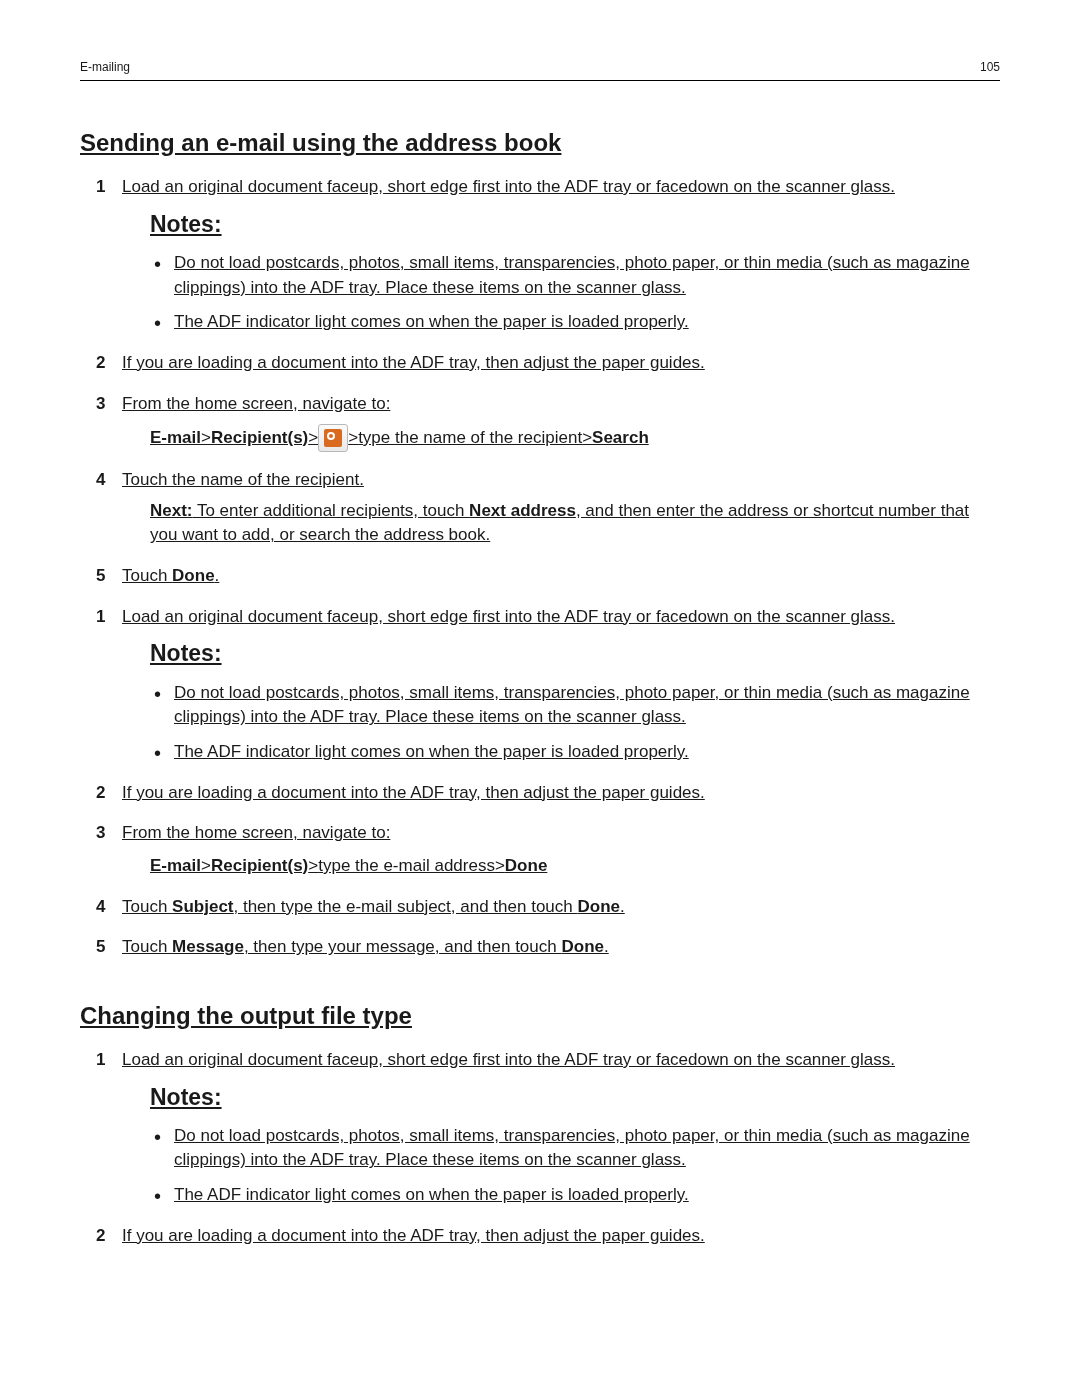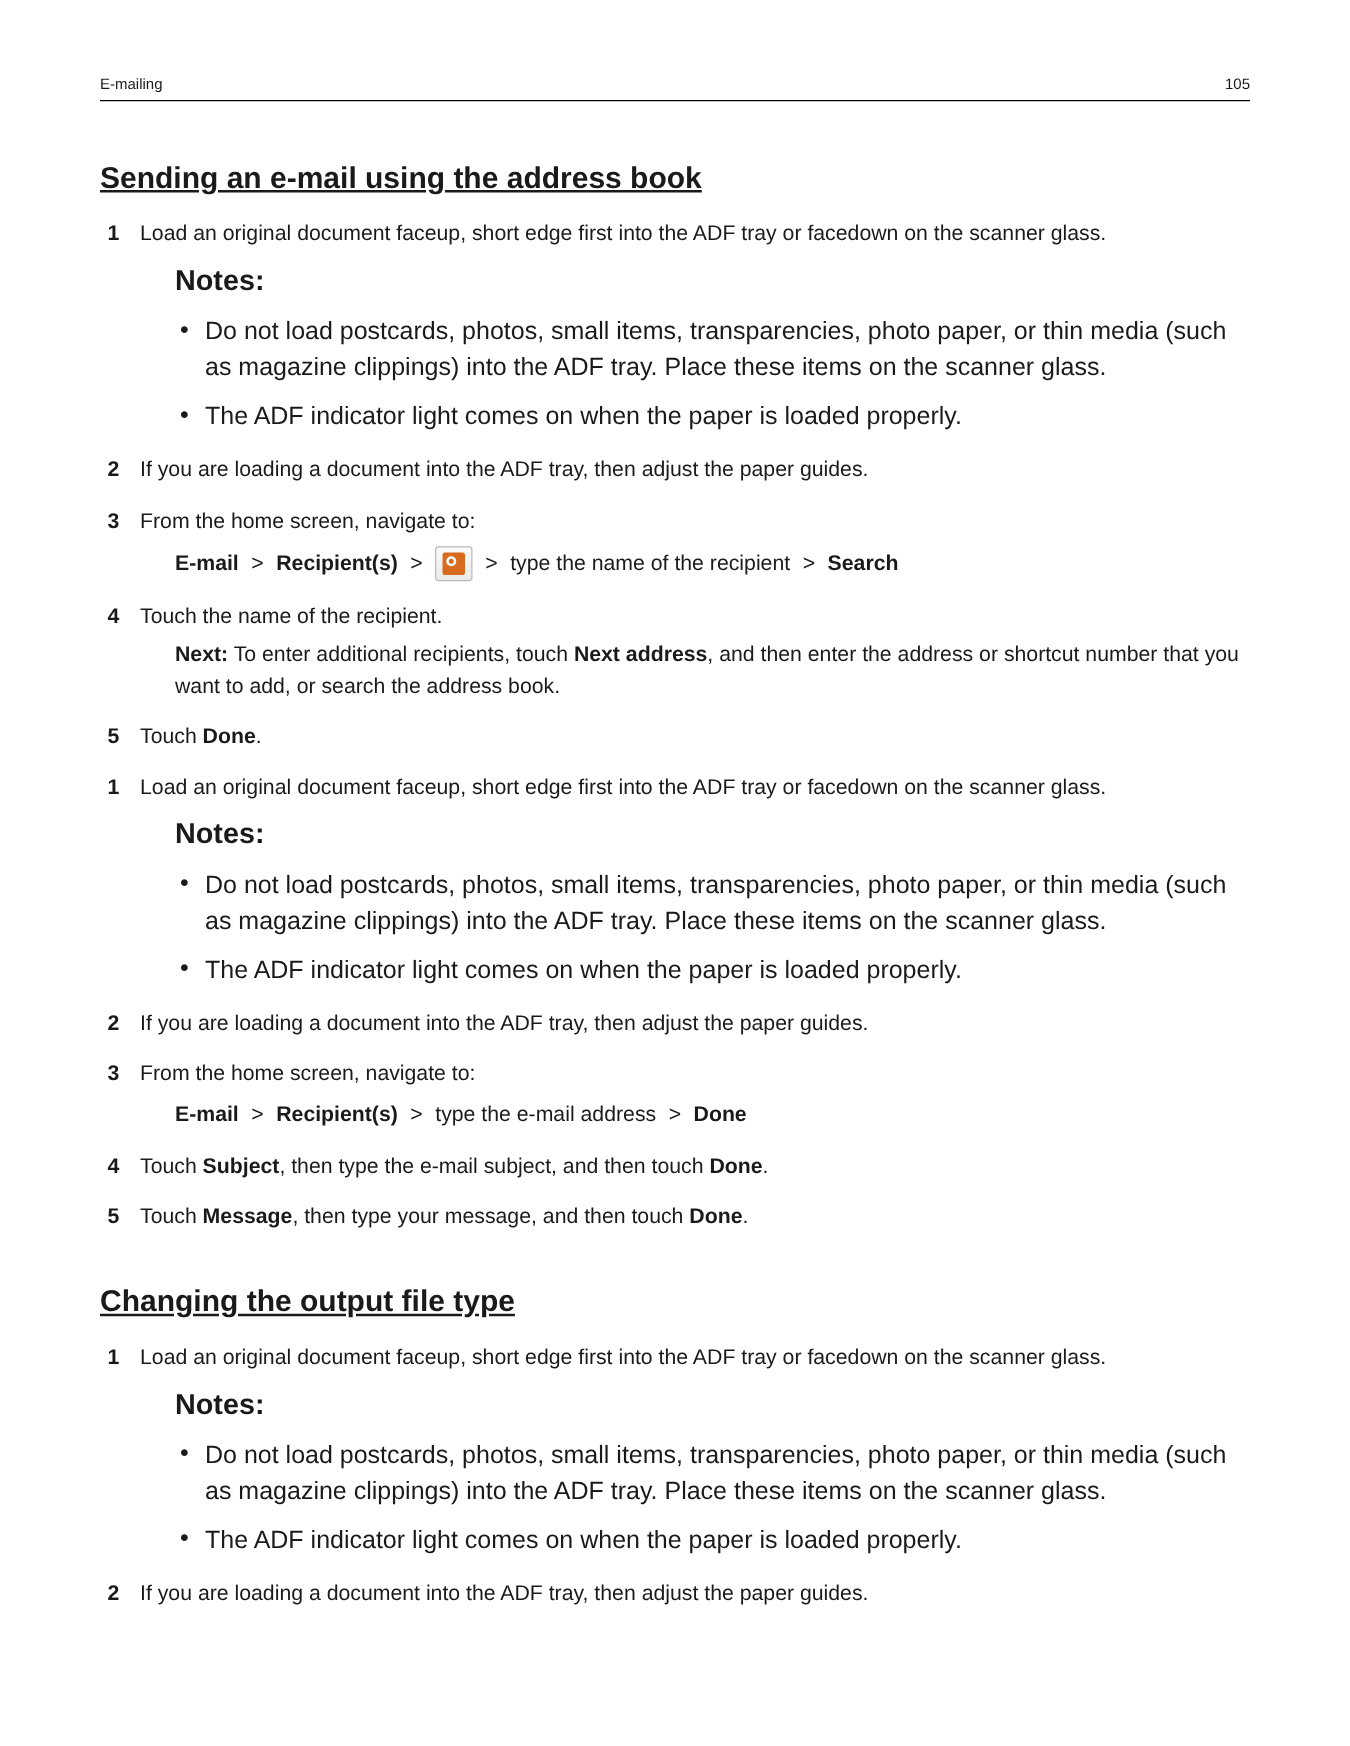--- a/index.html
+++ b/index.html
@@ -31,23 +31,24 @@
     margin: 0 0 18px 0;
     text-decoration: underline;
   }
   h1.chapter-title {
     font-size: 32px;
     font-weight: 700;
     margin: 44px 0 42px 0;
   }
   ol.steps {
     list-style: none;
-    margin: 4px;
+    margin: 14px;
     padding: 0;
     counter-reset: step;
+    text-decoration: underline;
   }
   ol.steps > li {
     counter-increment: step;
     position: relative;
     padding-left: 28px;
     margin-bottom: 16px;
     font-size: 17px;
     line-height: 1.45;
   }
   ol.steps > li::before {
@@ -64,21 +65,21 @@
   }
   ul.bullets {
     list-style: none;
     margin: 0 0 14px 0;
     padding: 0;
   }
   ul.bullets > li {
     position: relative;
     padding-left: 24px;
     margin-bottom: 10px;
-    font-size: 20px;
+    font-size: 17px;
     line-height: 1.45;
   }
   ul.bullets > li::before {
     content: "•";
     position: absolute;
     left: 4px;
     top: -1px;
     font-size: 20px;
   }
   .nested {
@@ -89,21 +90,21 @@
     line-height: 1.45;
     margin: 6px 0 0 0;
   }
   .bold { font-weight: 700; }
   .nav-path {
     font-size: 17px;
     line-height: 1.45;
     display: flex;
     flex-wrap: wrap;
     align-items: center;
-    gap: 10px;
+    gap: 0;
     margin-top: 8px;
   }
   .icon-box {
     display: inline-flex;
     width: 28px;
     height: 26px;
     background: linear-gradient(#fbfbfb, #e9e9e9);
     border: 1px solid #b8b8b8;
     border-radius: 3px;
     align-items: center;

